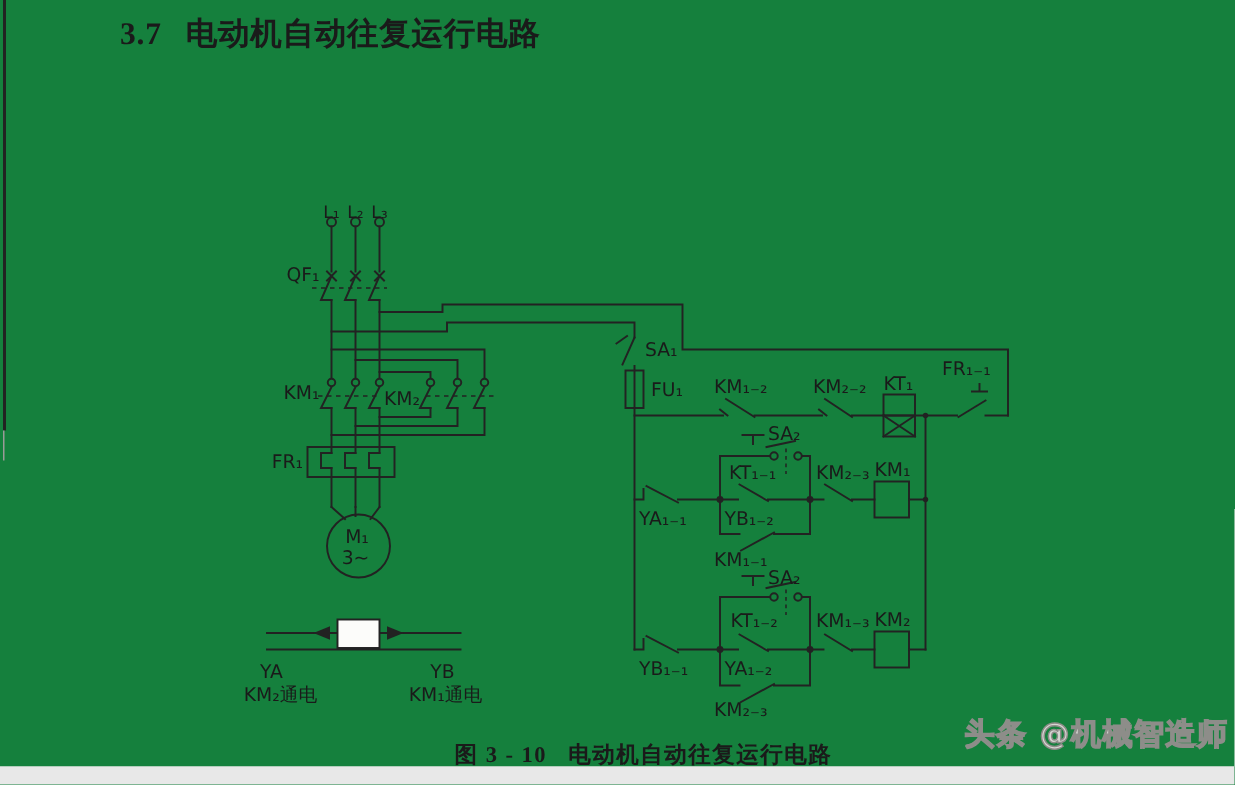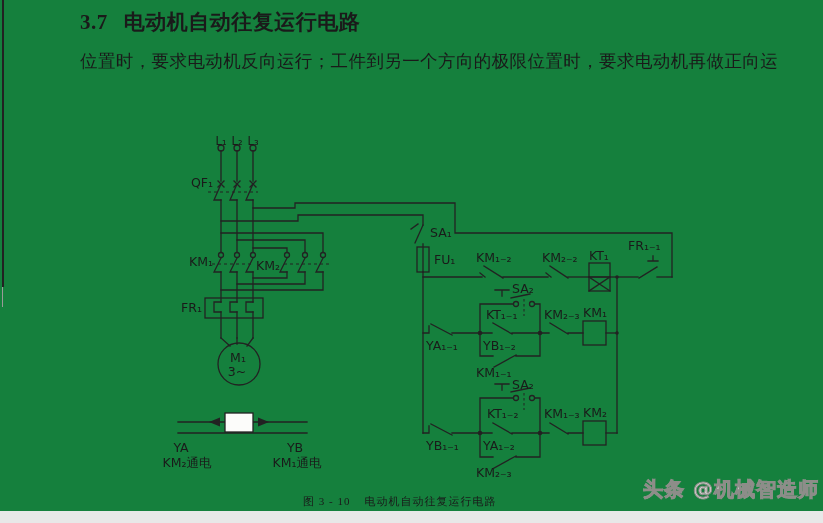--- a/index.html
+++ b/index.html
@@ -10,21 +10,21 @@
   }
   .edge-line{position:absolute;left:2px;top:0;width:2px;height:287px;background:#222;}
   .edge-line-tail{position:absolute;left:2px;top:287px;width:1px;height:20px;background:#9a9a98;}
   .heading{position:absolute;left:80px;top:8px;font-size:21px;font-weight:bold;
     letter-spacing:.5px;white-space:nowrap;}
   .heading .num{margin-right:16px;font-family:"Liberation Serif","DejaVu Serif",serif;}
   .para{position:absolute;left:80px;top:47px;width:724px;font-size:17.5px;
     line-height:29px;letter-spacing:.4px;}
   .para .line{white-space:nowrap;}
   .para .line.first{text-indent:2em;}
-  .caption{position:absolute;left:303px;top:494px;font-size:11px;font-weight:400;
+  .caption{position:absolute;left:303px;top:494px;font-size:15px;font-weight:700;
     letter-spacing:1px;white-space:nowrap;}
   .caption .cap-num{margin-right:14px;}
   .watermark{position:absolute;right:4px;top:476px;font-size:20px;font-weight:bold;
     letter-spacing:1px;color:#d6d6d2;-webkit-text-stroke:1px #8d8d89;white-space:nowrap;
     font-family:"DejaVu Sans","Liberation Sans",sans-serif;}
   svg.fig{position:absolute;left:0;top:0;}
   svg.fig .w{stroke:#222;stroke-width:1.3;fill:none;stroke-linecap:square;}
   svg.fig .dash{stroke:#222;stroke-width:1;fill:none;stroke-dasharray:3 3;}
   svg.fig .dash2{stroke:#222;stroke-width:1;fill:none;stroke-dasharray:2.5 2.5;}
   svg.fig .dot{fill:#222;stroke:none;}
@@ -43,21 +43,20 @@
 <div class="page">
 
   <div class="edge-line"></div>
   <div class="edge-line-tail"></div>
 
   <div class="heading">
     <span class="num">3.7</span><span>电动机自动往复运行电路</span>
   </div>
 
   <div class="para">
-    <div class="line">位置时，要求电动机反向运行；工件到另一个方向的极限位置时，要求电动机再做正向运</div>
   </div>
 
   <svg class="fig" width="823" height="523" viewBox="0 0 823 523">
 
     <g>
 
       <circle class="w" cx="221" cy="148" r="3"></circle>
       <circle class="w" cx="237" cy="148" r="3"></circle>
       <circle class="w" cx="253" cy="148" r="3"></circle>
       <path class="w" d="M221,151 V181 M237,151 V181 M253,151 V181"></path>

